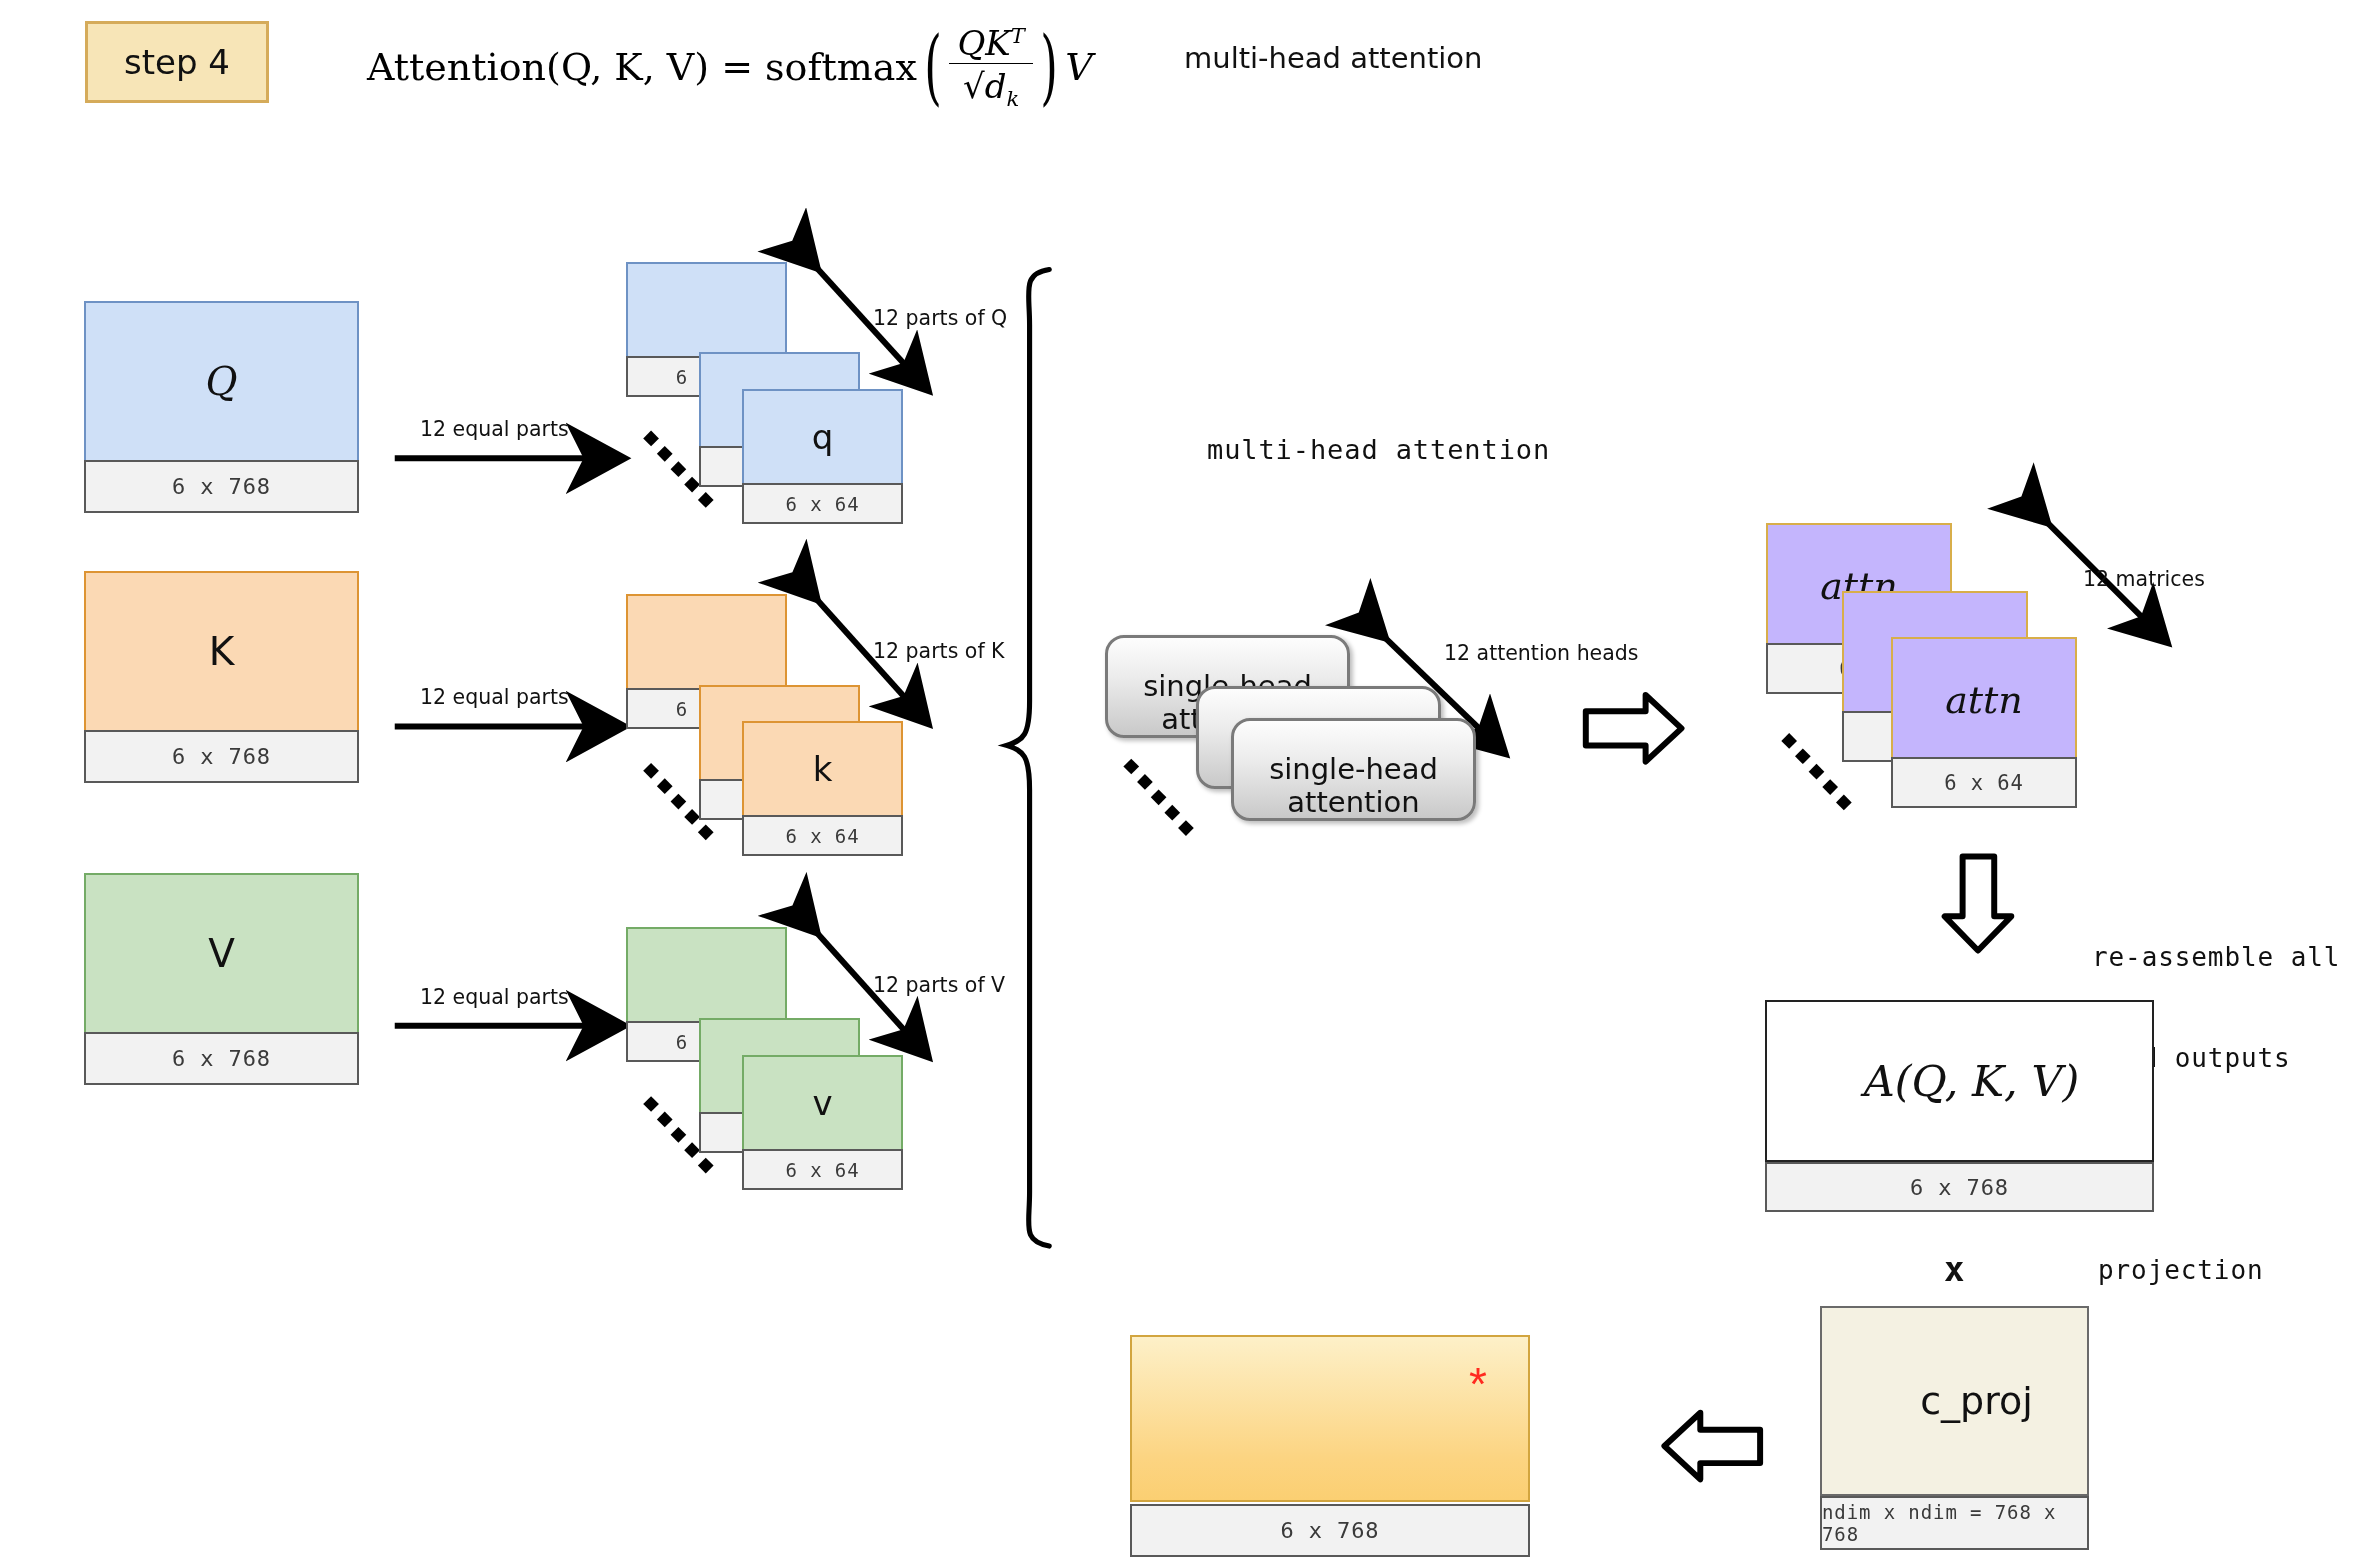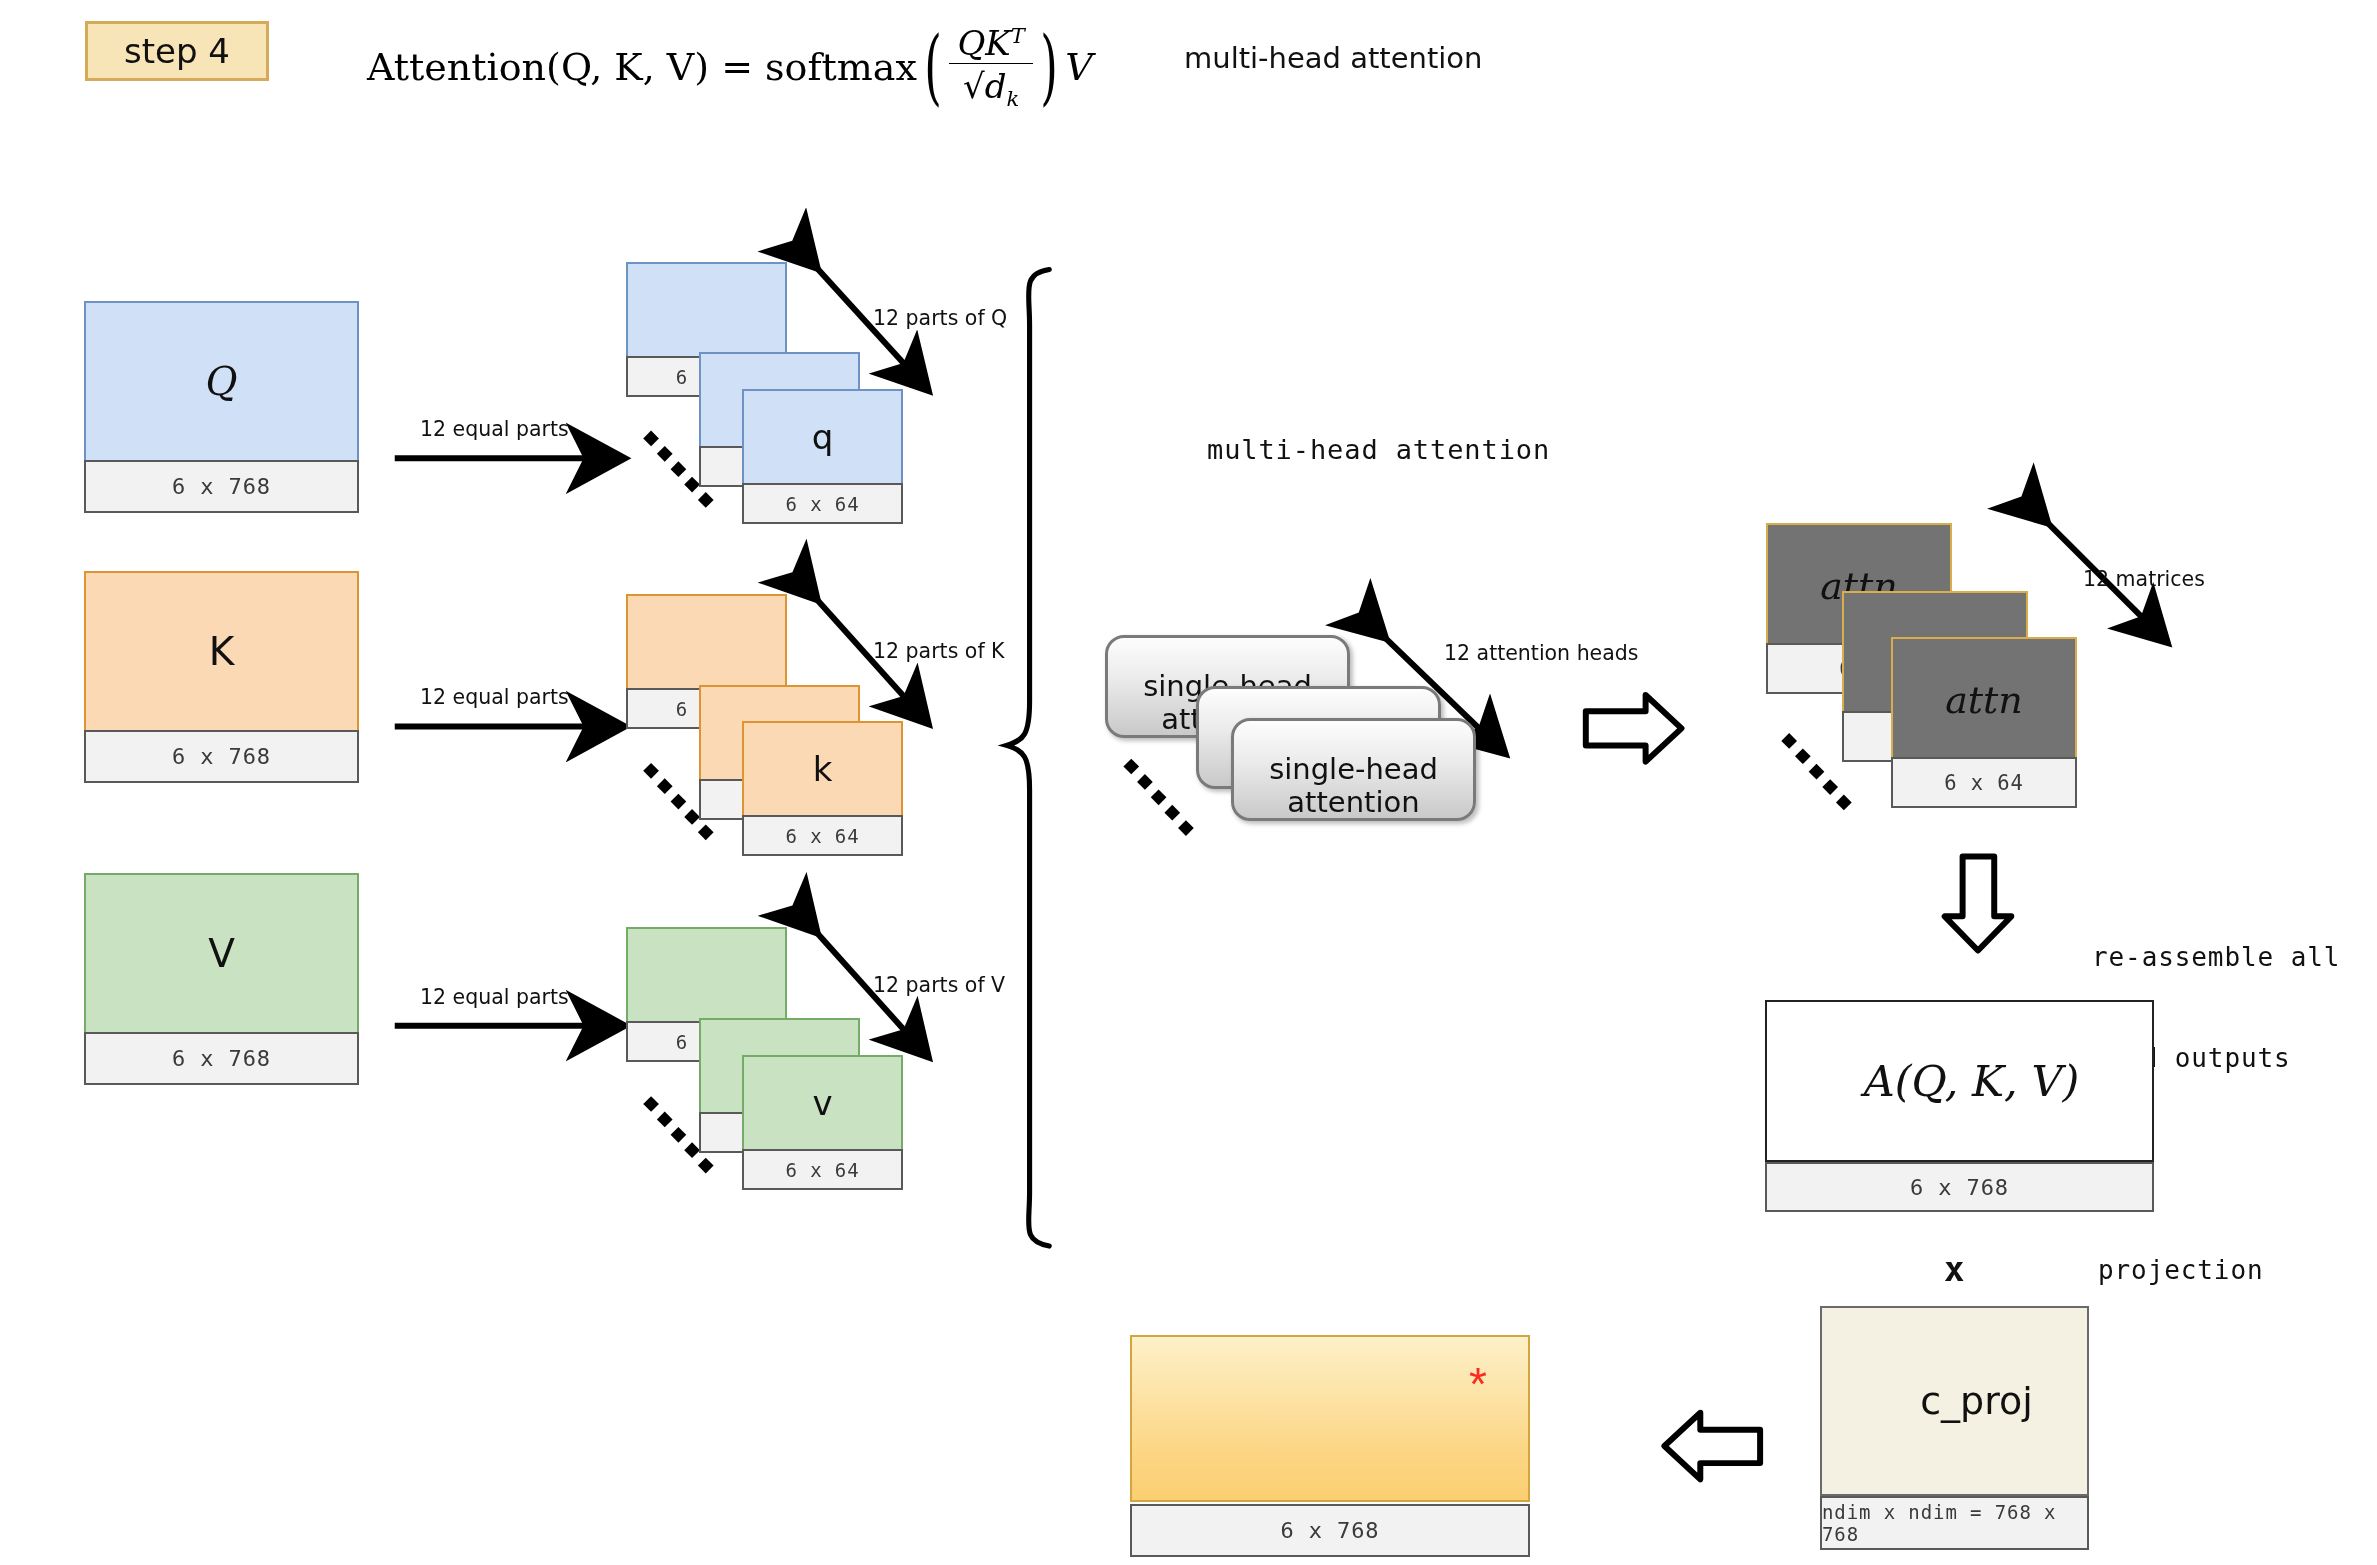--- a/index.html
+++ b/index.html
@@ -29,21 +29,21 @@
   }
   .lbl{
     font-family:"DejaVu Sans","Liberation Sans",sans-serif;
     font-size:39px;font-weight:400;color:#111;
   }
 
   
   .v-blue  .body{background:#cfe0f7;border:2.6px solid #6e92c4;}
   .v-orange .body{background:#fbd9b4;border:2.6px solid #dd9433;}
   .v-green .body{background:#c9e2c2;border:2.6px solid #74ab66;}
-  .v-yellow .body{background:#737373;border:2.6px solid #d8ae4a;}
+  .v-yellow .body{background:#c4b5fd;border:2.6px solid #d8ae4a;}
   .v-white .body{background:#ffffff;border:2.6px solid #222;}
   .v-cream .body{background:#f4f1e2;border:2.6px solid #6a6a6a;padding-left:44px;}
 
   
   .stepbox{
     background:#f7e5b7;border:3.4px solid #d5ab5a;
     display:flex;align-items:center;justify-content:center;
     font-family:"DejaVu Sans","Liberation Sans",sans-serif;
     font-size:34px;color:#111;
   }
@@ -194,21 +194,21 @@
 
     <g stroke="#000" stroke-width="7" fill="#fff" stroke-linejoin="round">
       <path d="M 2297 1002 L 2334 1002 L 2334 1072 L 2354 1072 L 2315 1112 L 2276 1072 L 2297 1072 Z"></path>
     </g>
 
     <g stroke="#000" stroke-width="7" fill="#fff" stroke-linejoin="round">
       <path d="M 2060 1673 L 1990 1673 L 1990 1653 L 1948 1692 L 1990 1731 L 1990 1712 L 2060 1712 Z"></path>
     </g>
   </svg>
 
-  <div class="abs stepbox" style="left:85px;top:21.4px;width:184px;height:60px;">
+  <div class="abs stepbox" style="left:85px;top:21.4px;width:184px;height:82px;">
     <span>step 4</span>
   </div>
 
   <div class="abs formula" style="left:367px;top:26px;height:82px;display:flex;align-items:center;">
     <span>Attention(Q, K, V) = softmax</span>
     <span class="paren">(</span>
     <span class="frac">
       <span class="num"><i>QK</i><i class="sup">T</i></span>
       <span class="den">√<i>d</i><i class="sub">k</i></span>
     </span>

